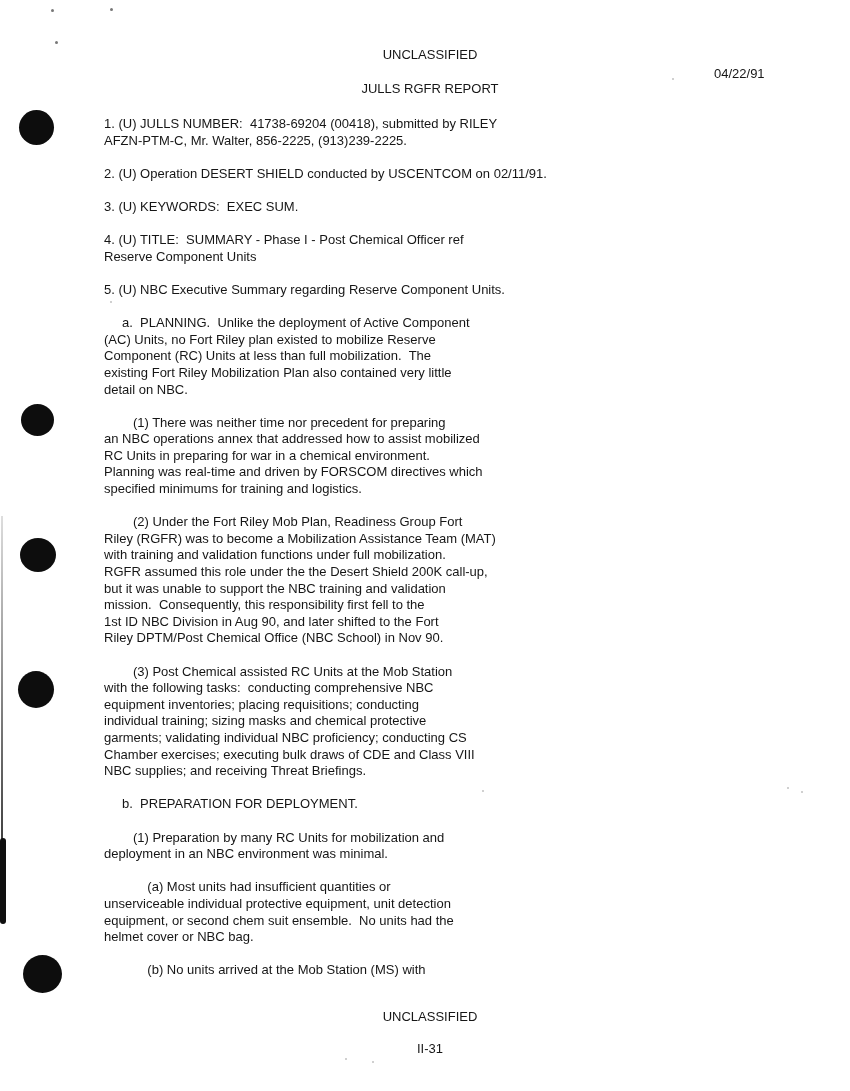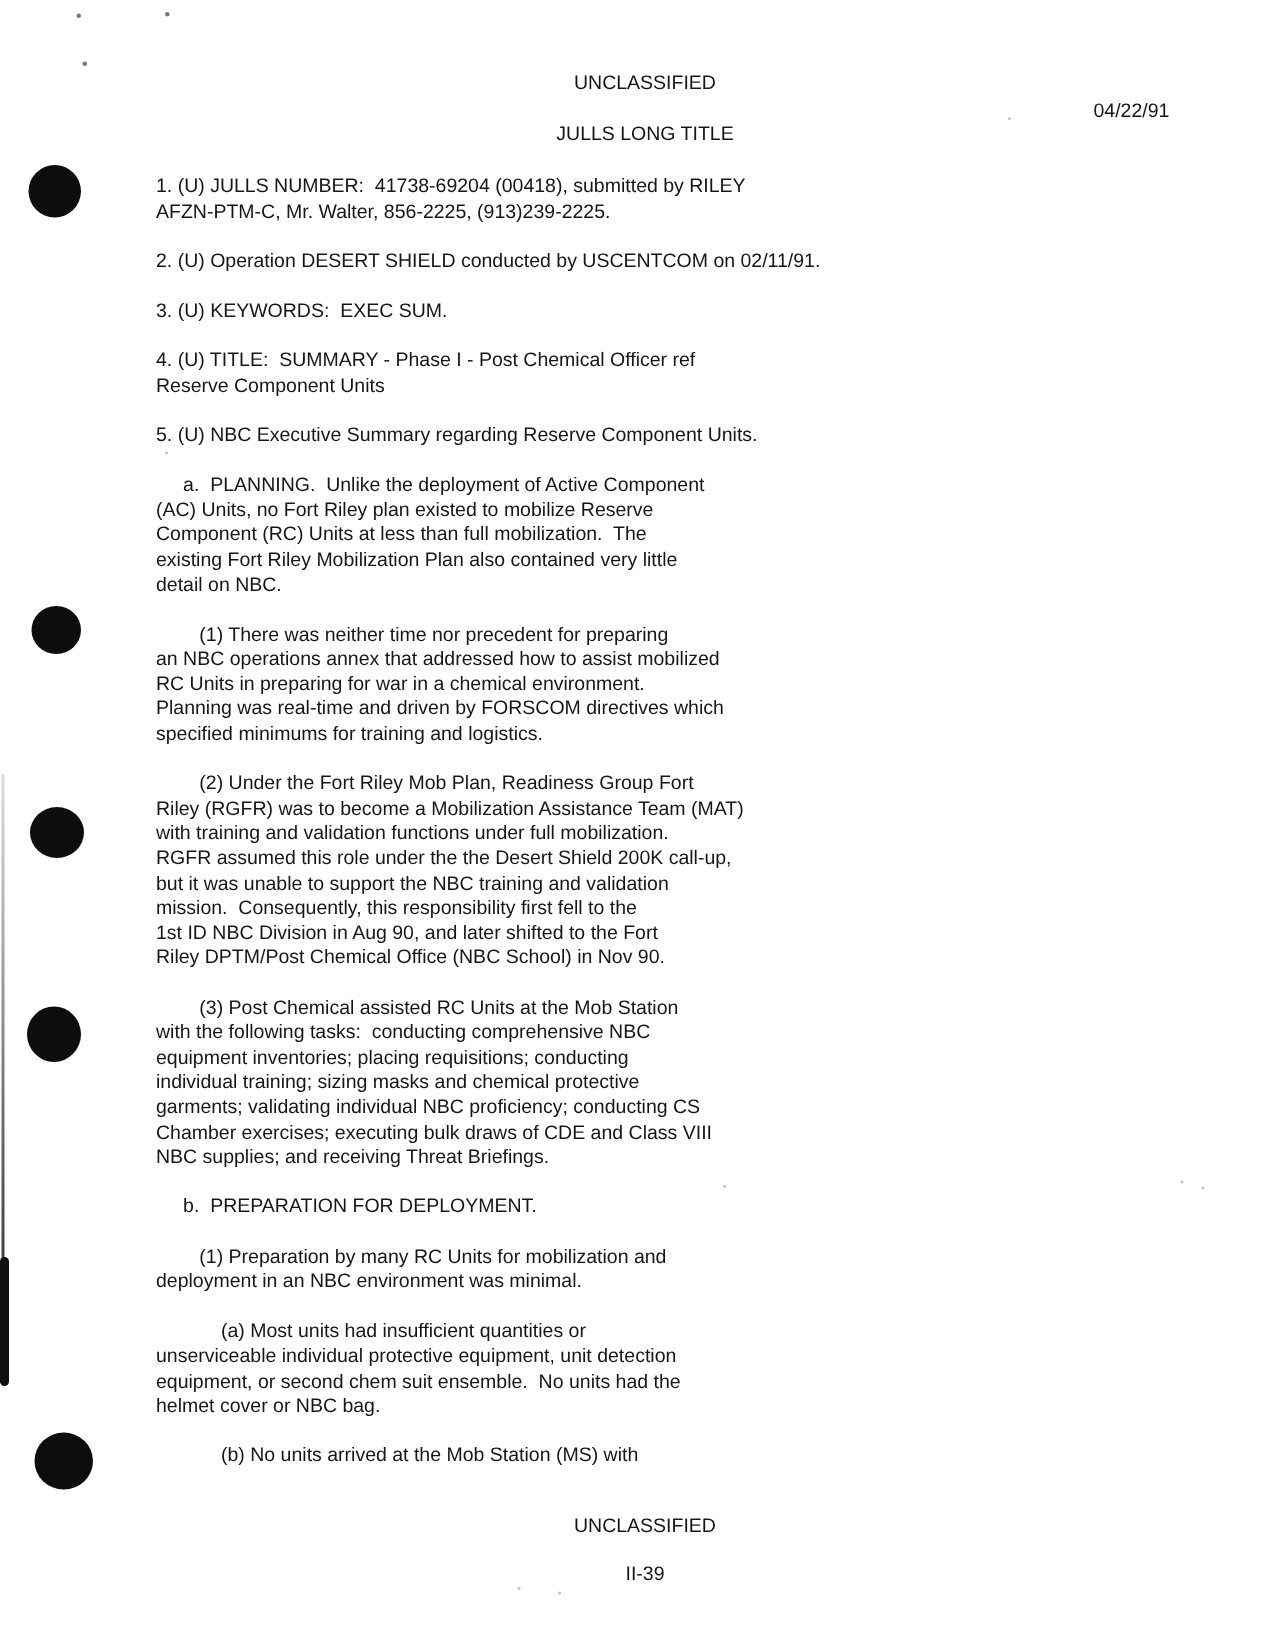--- a/index.html
+++ b/index.html
@@ -20,21 +20,21 @@
     font-size: 13px;
     line-height: 16.6px;
     white-space: pre;
   }
   .center-col {
     position: absolute;
     left: 88px; width: 684px;
     text-align: center;
   }
   #classification-top { top: 47px; }
-  #date-line { position: absolute; left: 729px; top: 66px; }
+  #date-line { position: absolute; left: 714px; top: 66px; }
   #report-title { top: 81px; }
   #doc-body {
     position: absolute;
     left: 104px; top: 116px;
     margin: 0;
   }
   #classification-bottom { top: 1009px; }
   #page-number { top: 1041px; }
   .hole-punch {
     position: absolute;
@@ -90,21 +90,21 @@
   <div class="speck faint" style="left:482px; top:790px;"></div>
   <div class="speck faint" style="left:787px; top:787px;"></div>
   <div class="speck faint" style="left:801px; top:791px;"></div>
   <div class="speck faint" style="left:345px; top:1058px;"></div>
   <div class="speck faint" style="left:372px; top:1061px;"></div>
 
   <div class="typed center-col" id="classification-top">UNCLASSIFIED</div>
 
   <div class="typed" id="date-line">04/22/91</div>
 
-  <div class="typed center-col" id="report-title">JULLS LONG TITLE</div>
+  <div class="typed center-col" id="report-title">JULLS RGFR REPORT</div>
 
   <pre class="typed" id="doc-body">1. (U) JULLS NUMBER:  41738-69204 (00418), submitted by RILEY
 AFZN-PTM-C, Mr. Walter, 856-2225, (913)239-2225.
 
 2. (U) Operation DESERT SHIELD conducted by USCENTCOM on 02/11/91.
 
 3. (U) KEYWORDS:  EXEC SUM.
 
 4. (U) TITLE:  SUMMARY - Phase I - Post Chemical Officer ref
 Reserve Component Units
@@ -147,15 +147,15 @@
 
             (a) Most units had insufficient quantities or
 unserviceable individual protective equipment, unit detection
 equipment, or second chem suit ensemble.  No units had the
 helmet cover or NBC bag.
 
             (b) No units arrived at the Mob Station (MS) with</pre>
 
   <div class="typed center-col" id="classification-bottom">UNCLASSIFIED</div>
 
-  <div class="typed center-col" id="page-number">II-39</div>
+  <div class="typed center-col" id="page-number">II-31</div>
 
 </div>
 
 </body></html>

